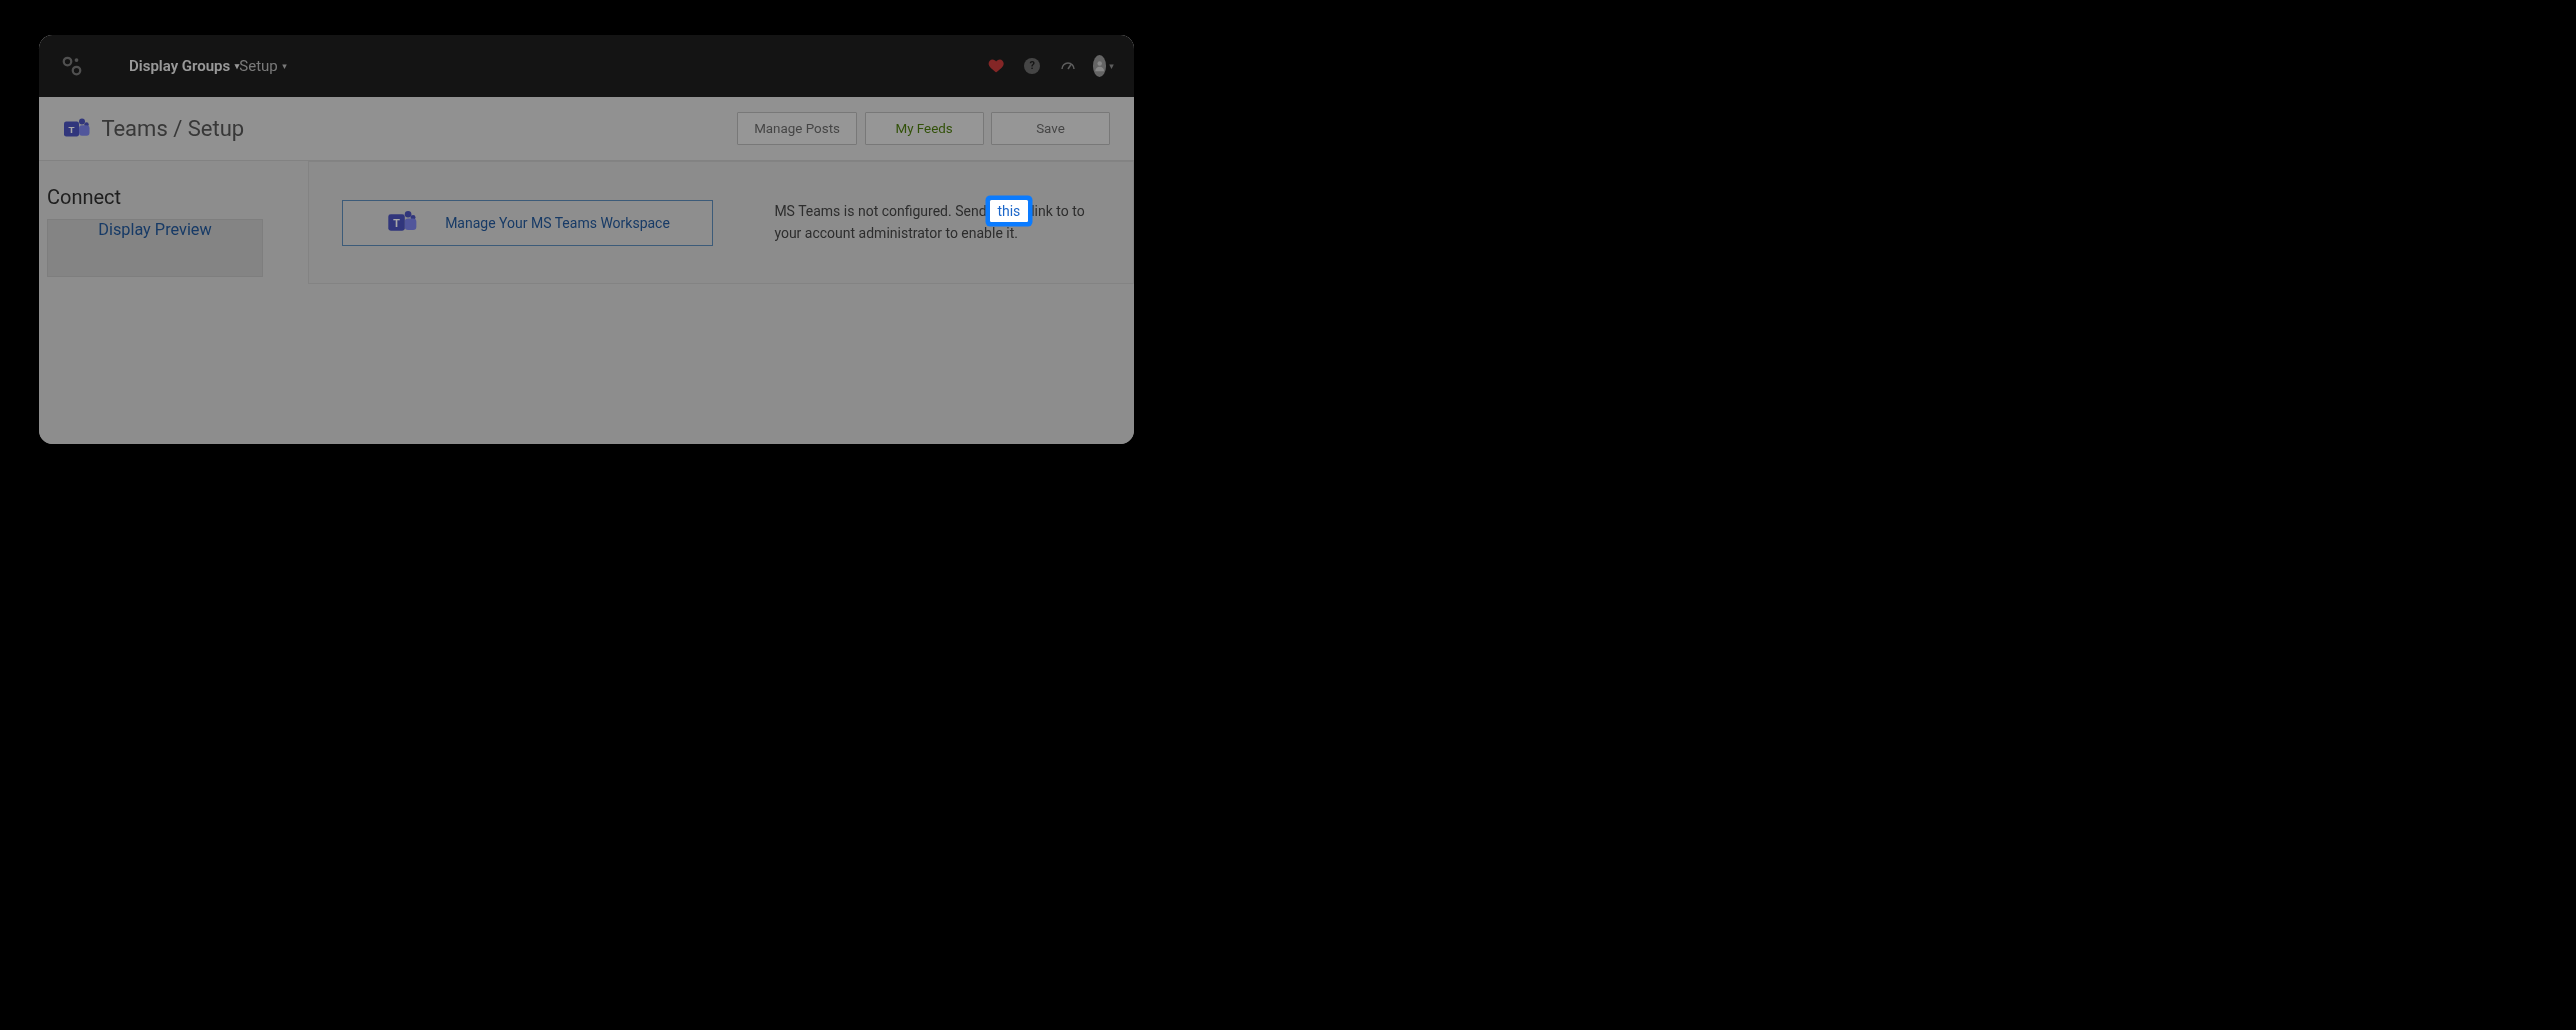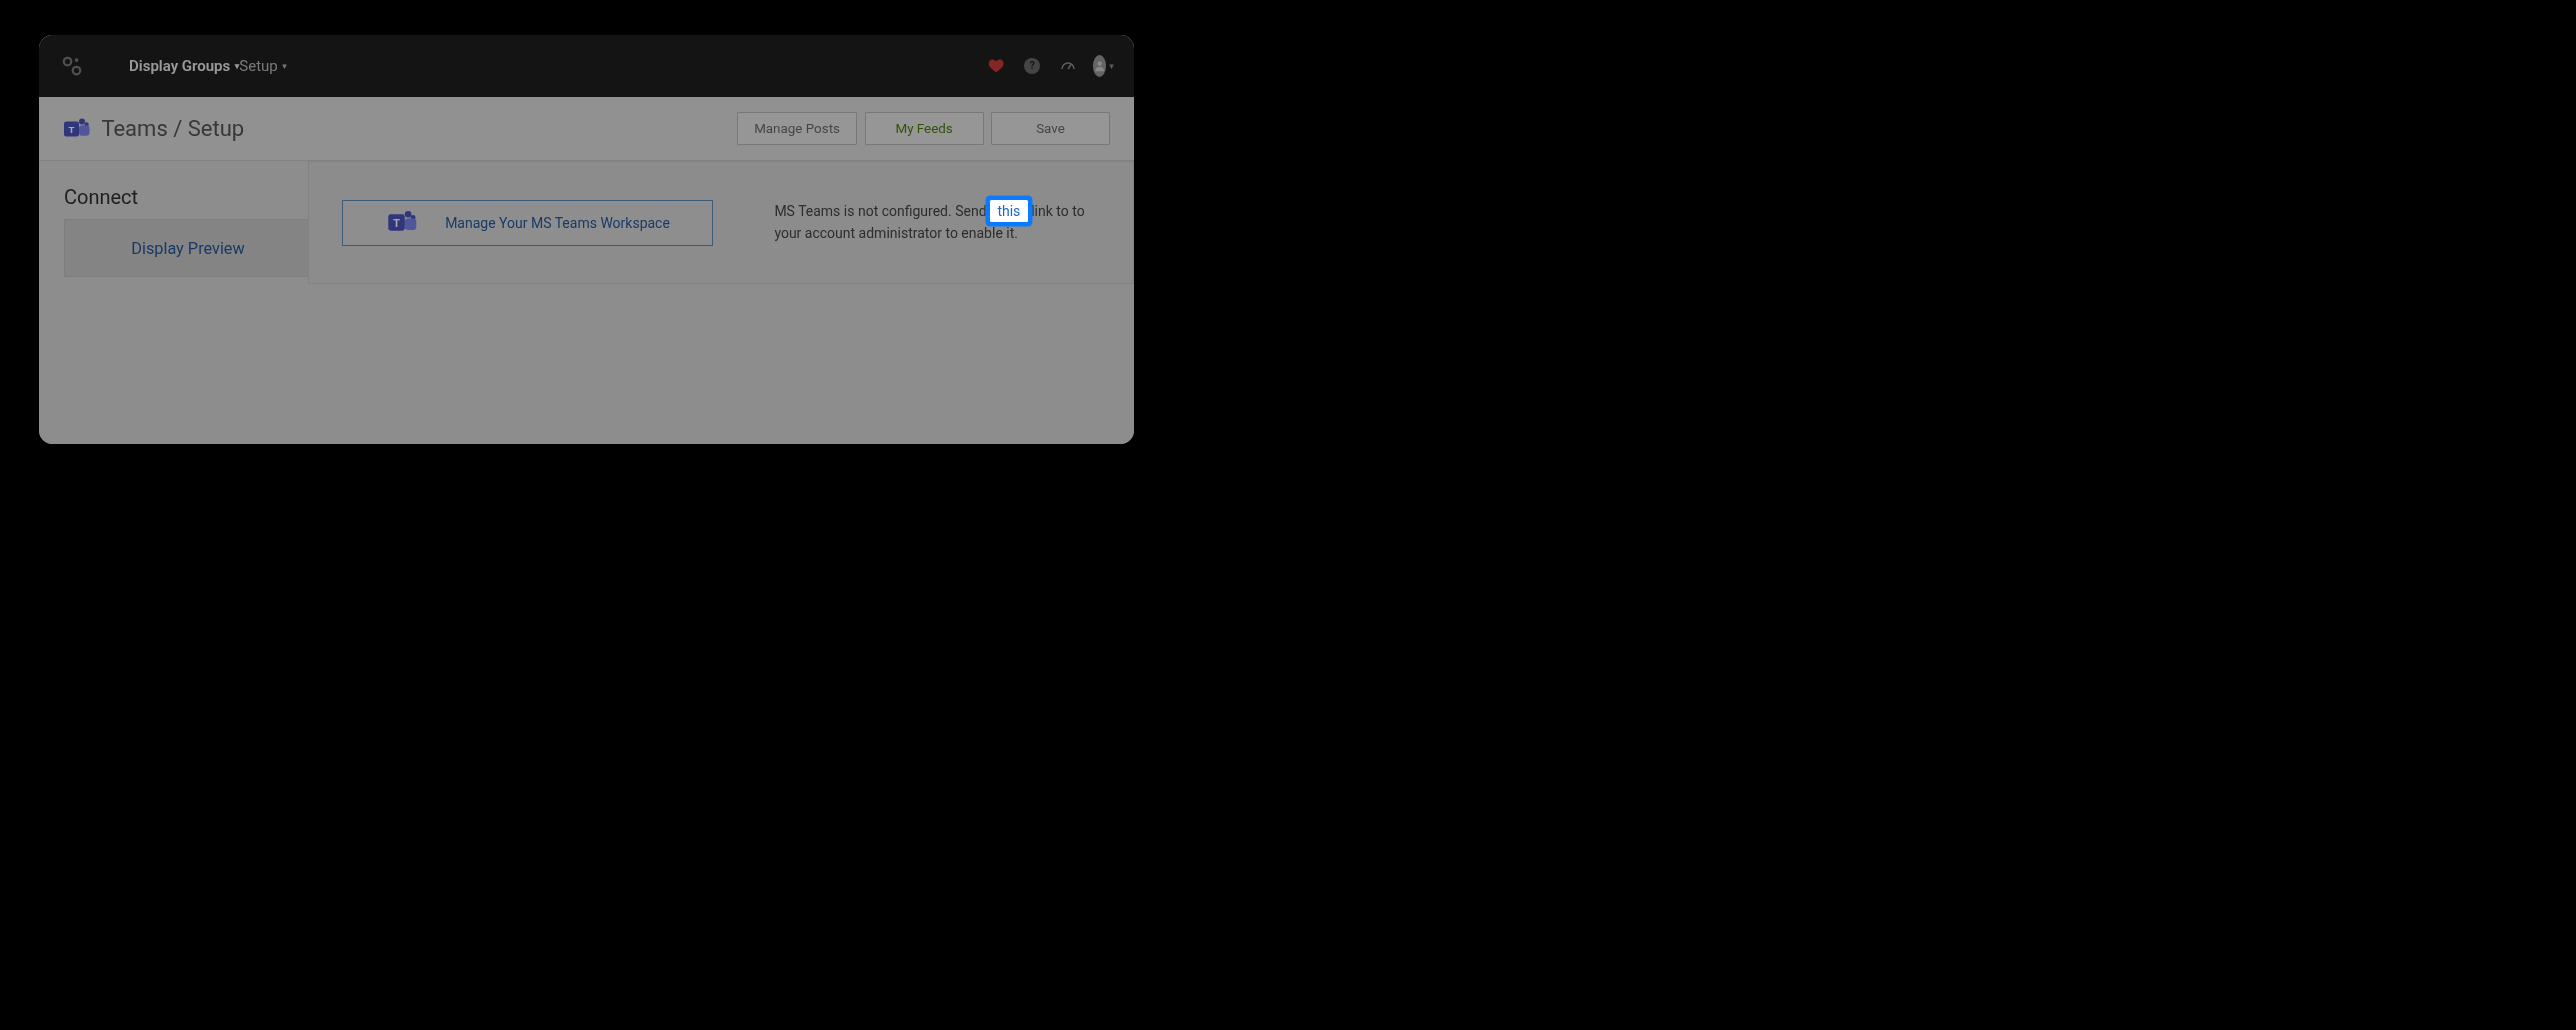--- a/index.html
+++ b/index.html
@@ -101,29 +101,29 @@
   .btn.gray { color: #6a6a6a; }
   .btn.blue-text { color: #4d7c0f; border-color: #b7b7b7; }
 
   
   .main {
     display: flex;
     align-items: flex-start;
   }
   .sidebar {
     width: 269px;
-    padding: 24px 25px;
+    padding: 24px 8px;
   }
   .side-title { font-size: 20px; color: #2f2f2f; margin-bottom: 10.4px; }
   .side-desc { font-size: 14px; color: #5a5a5a; line-height: 1.5; margin-bottom: 19.3px; }
   .preview-btn {
-    width: 248px; height: 58px;
+    width: 216px; height: 58px;
     background: #c9c9c9;
     border: 0.7px solid #c0c0c0;
-    display:flex; align-items:center; justify-content:center;
+    display:flex; justify-content:center;
     color: #24599b; font-size: 16.3px;
     cursor: pointer;
   }
   .content-card {
     flex: 1;
     background: #d5d5d5;
     border: 0.7px solid #c7c7c7;
     min-height: 123px;
     margin-top: 0;
     padding: 31px 33px 31px 33px;

